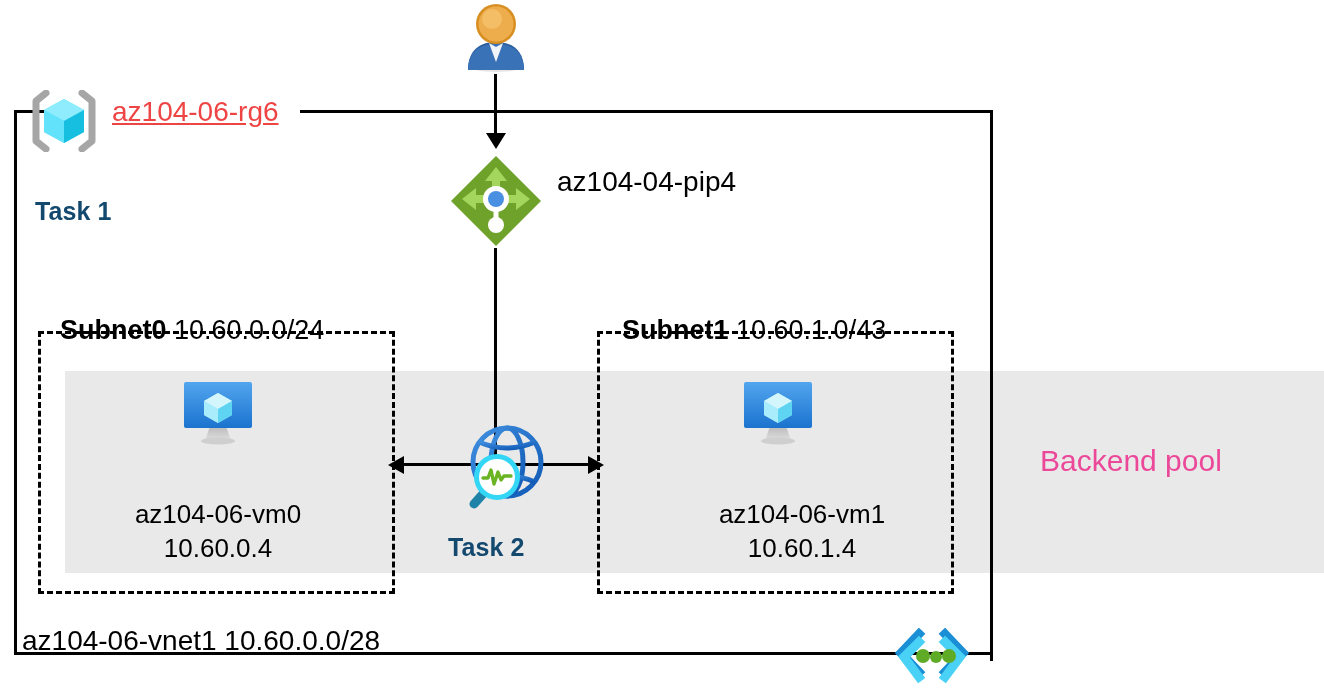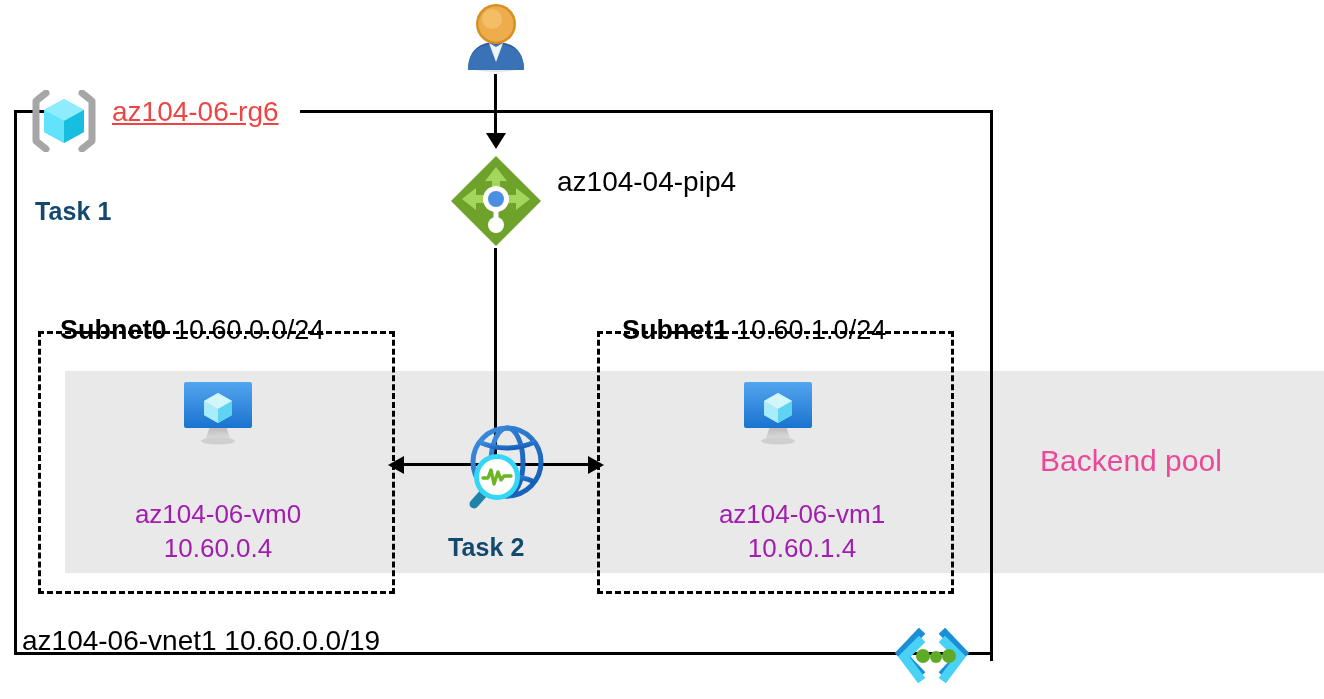--- a/index.html
+++ b/index.html
@@ -143,21 +143,21 @@
   #subnet1-title { left: 622px; top: 283px; }
 
   
   .vm-icon { position: absolute; width: 82px; height: 70px; }
   #vm0-icon { left: 177px; top: 377px; }
   #vm1-icon { left: 737px; top: 377px; }
 
   .vm-label {
     position: absolute;
     font-size: 26px;
-    color: #a21caf;
+    color: #000000;
     text-align: center;
     width: 300px;
     line-height: 1.32;
     white-space: nowrap;
   }
   #vm0-label { left: 68px;  top: 497px; }
   #vm1-label { left: 652px; top: 497px; }
 
   
   .lb-icon { position: absolute; left: 450px; top: 155px; width: 92px; height: 92px; }
@@ -304,21 +304,21 @@
       <polygon points="41,32 27,24 27,38 41,46" fill="#a9ecfc"></polygon>
     </svg>
   </div>
   <div class="vm-label" id="vm0-label">
     <div>az104-06-vm0</div>
     <div>10.60.0.4</div>
   </div>
 
   <div class="subnet-title" id="subnet1-title">
     <b>Subnet1</b>
-    <span>10.60.1.0/24</span>
+    <span>10.60.1.0/43</span>
   </div>
   <div class="subnet-box" id="subnet1-box"></div>
 
   <div class="vm-icon" id="vm1-icon">
     <svg viewBox="0 0 82 70" width="82" height="70">
       <defs>
         <linearGradient id="vmg1" x1="0" y1="0" x2="0" y2="1">
           <stop offset="0" stop-color="#52a5ee"></stop>
           <stop offset="1" stop-color="#1b73cf"></stop>
         </linearGradient>
@@ -363,21 +363,21 @@
 
       <line x1="22" y1="84" x2="38" y2="66" stroke="#1f83a8" stroke-width="9" stroke-linecap="round"></line>
       <circle cx="45" cy="57" r="23" fill="#33d6f5"></circle>
       <circle cx="45" cy="57" r="18" fill="#ffffff"></circle>
       <polyline points="31,58 36,58 39,50 42,64 46,52 49,60 52,56 59,56" fill="none" stroke="#6bb424" stroke-width="3.4" stroke-linecap="round" stroke-linejoin="round"></polyline>
     </svg>
   </div>
 
   <div class="task-label" id="task2-label">Task 2</div>
 
-  <div class="vnet-label">az104-06-vnet1 10.60.0.0/19</div>
+  <div class="vnet-label">az104-06-vnet1 10.60.0.0/28</div>
   <div class="vnet-icon">
     <svg viewBox="0 0 78 58" width="78" height="58">
       <path d="M26 6 L8 25 L26 44" fill="none" stroke="#1b8fd6" stroke-width="9" stroke-linecap="square"></path>
       <path d="M26 14 L11 29 L26 49" fill="none" stroke="#49d2f5" stroke-width="9" stroke-linecap="square"></path>
       <path d="M52 6 L70 25 L52 44" fill="none" stroke="#1b8fd6" stroke-width="9" stroke-linecap="square"></path>
       <path d="M52 14 L67 29 L52 49" fill="none" stroke="#49d2f5" stroke-width="9" stroke-linecap="square"></path>
       <circle cx="30" cy="28" r="7" fill="#5fab28"></circle>
       <circle cx="43" cy="29" r="6" fill="#5fab28"></circle>
       <circle cx="56" cy="28" r="7" fill="#5fab28"></circle>
     </svg>

